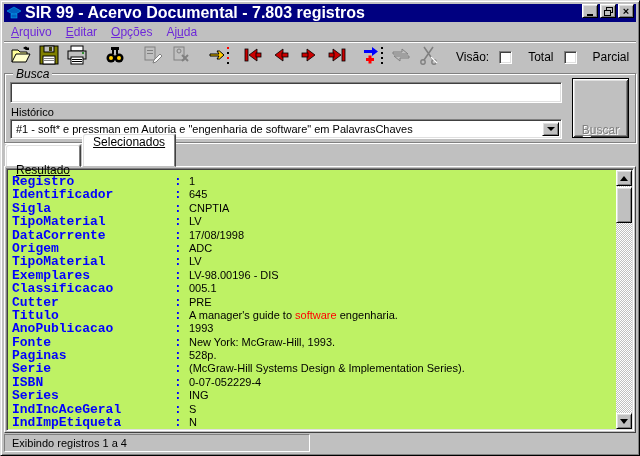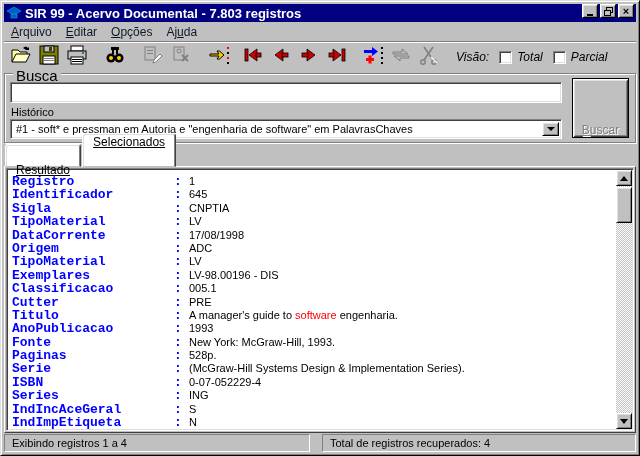--- a/index.html
+++ b/index.html
@@ -6,51 +6,51 @@
   html,body { width:640px; height:456px; overflow:hidden; }
   body { font-family:"Liberation Sans",sans-serif; background:#c0c0c0; }
   .window { position:relative; width:640px; height:456px; background:#c0c0c0;
     border:1px solid; border-color:#dfdfdf #000 #000 #dfdfdf;
     box-shadow: inset 1px 1px 0 #fff, inset -1px -1px 0 #808080; }
 
   
   .titlebar { position:absolute; left:3px; top:3px; right:3px; height:18px;
     background:#000080; display:flex; align-items:center; padding:0 2px; }
   .app-icon { width:16px; height:16px; flex:0 0 16px; }
-  .title-text { color:#fff; font-weight:bold; font-size:13px; margin-left:3px;
+  .title-text { color:#fff; font-weight:bold; font-size:16px; margin-left:3px;
     flex:1; white-space:nowrap; overflow:hidden; }
   .winbtn { width:16px; height:14px; background:#c0c0c0; margin-left:2px;
     border:1px solid; border-color:#fff #000 #000 #fff;
     box-shadow: inset 1px 1px 0 #dfdfdf, inset -1px -1px 0 #808080;
     display:flex; align-items:center; justify-content:center;
     font-size:11px; font-weight:bold; line-height:1; color:#000; }
   .g-min { width:6px; height:2px; background:#000; margin-top:7px; }
 
   
   .menubar { position:absolute; left:3px; top:21px; right:3px; height:19px;
     display:flex; align-items:center; font-size:12px; }
-  .menu-item { padding:2px 7px; color:#0f172a; }
+  .menu-item { padding:2px 7px; color:#6d28d9; }
   .etch { position:absolute; left:3px; top:40px; right:3px; height:2px;
     border-top:1px solid #808080; border-bottom:1px solid #fff; }
 
   
   .toolbar { position:absolute; left:3px; top:42px; right:3px; height:28px;
-    display:flex; align-items:center; padding-left:4px;font-style:italic; }
+    display:flex; align-items:center; padding-left:4px; }
   .tbtn { width:26px; height:26px; display:flex; align-items:center; justify-content:center; }
   .view { display:flex; align-items:center; font-size:12px; margin-left:14px; }
   .checkbox { width:13px; height:13px; background:#fff; margin-left:10px;
     border:1px solid; border-color:#808080 #fff #fff #808080;
     box-shadow: inset 1px 1px 0 #404040, inset -1px -1px 0 #dfdfdf; }
-  .cb-label { margin-left:5px; }
+  .cb-label { margin-left:16px; }
 
   
   .busca-group { position:absolute; left:3px; top:72px; right:3px; height:70px;
     border:1px solid #808080; box-shadow: inset 1px 1px 0 #fff, 1px 1px 0 #fff; }
   .group-label { position:absolute; top:-7px; left:8px; background:#c0c0c0;
-    padding:0 3px; font-size:15px; }
+    padding:0 3px; font-size:12px;font-style:italic; }
   .text-input { position:absolute; left:5px; top:8px; width:552px; height:21px;
     background:#fff; border:1px solid; border-color:#808080 #fff #fff #808080;
     box-shadow: inset 1px 1px 0 #404040, inset -1px -1px 0 #dfdfdf;
     font-family:"Liberation Sans",sans-serif; font-size:12px; padding:2px 5px; outline:none; }
   .hist-label { position:absolute; left:6px; top:32px; font-size:11px; }
   .combo { position:absolute; left:5px; top:45px; width:552px; height:20px; background:#fff;
     border:1px solid; border-color:#808080 #fff #fff #808080;
     box-shadow: inset 1px 1px 0 #404040, inset -1px -1px 0 #dfdfdf;
     display:flex; align-items:center; font-size:11px; padding:0 20px 0 5px; white-space:nowrap; overflow:hidden; }
   .combo-btn { position:absolute; right:2px; top:2px; bottom:2px; width:17px; background:#c0c0c0;
@@ -69,21 +69,21 @@
   
   .tabs { position:absolute; left:4px; top:146px; height:20px; display:flex; align-items:flex-end; z-index:3; }
   .tab { padding:18px 10px 3px 10px; font-size:12px; background:#ffffff;
     border:1px solid; border-color:#fff #404040 #c0c0c0 #fff;
     box-shadow: inset 1px 1px 0 #dfdfdf, inset -1px 0 0 #808080;
     border-radius:3px 3px 0 0; margin-right:1px; height:20px;text-decoration:underline; }
   .tab.inactive { height:34px; padding-top:1px; }
   
   .tab-page { position:absolute; left:3px; top:165px; right:3px; bottom:22px;
     background:#c0c0c0; border:1px solid; border-color:#fff #404040 #404040 #fff; padding:1px; }
-  .record-panel { position:relative; width:100%; height:100%; background:#ffffff;
+  .record-panel { position:relative; width:100%; height:100%; background:#bef264;
     border:1px solid; border-color:#808080 #fff #fff #808080;
     box-shadow: inset 1px 1px 0 #404040, inset -1px -1px 0 #dfdfdf;
     overflow:hidden; padding:4px 28px 0 5px; }
   .record-row { height:13.4px; line-height:13.4px; white-space:nowrap; }
   .f-name { display:inline-block; width:162px; color:#0000ff;
     font-family:"Liberation Mono","DejaVu Sans Mono",monospace; font-weight:bold; font-size:13px; }
   .f-colon { display:inline-block; width:15px; color:#0000ff;
     font-family:"Liberation Mono","DejaVu Sans Mono",monospace; font-weight:bold; font-size:13px; }
   .f-value { font-size:11px; color:#000; }
   .hl { color:#ff0000; }
@@ -318,16 +318,15 @@
         <div class="sb-thumb"></div>
         <div class="sb-btn sb-down">
             <span class="tri-down"></span>
           </div>
       </div>
       </div>
   </div>
 
   <div class="statusbar">
     <div class="sb-panel sb-left">Exibindo registros 1 a 4</div>
-    <div class="sb-panel sb-right">Total de registros recuperados: 4</div>
   </div>
 
 </div>
 
 </body></html>

